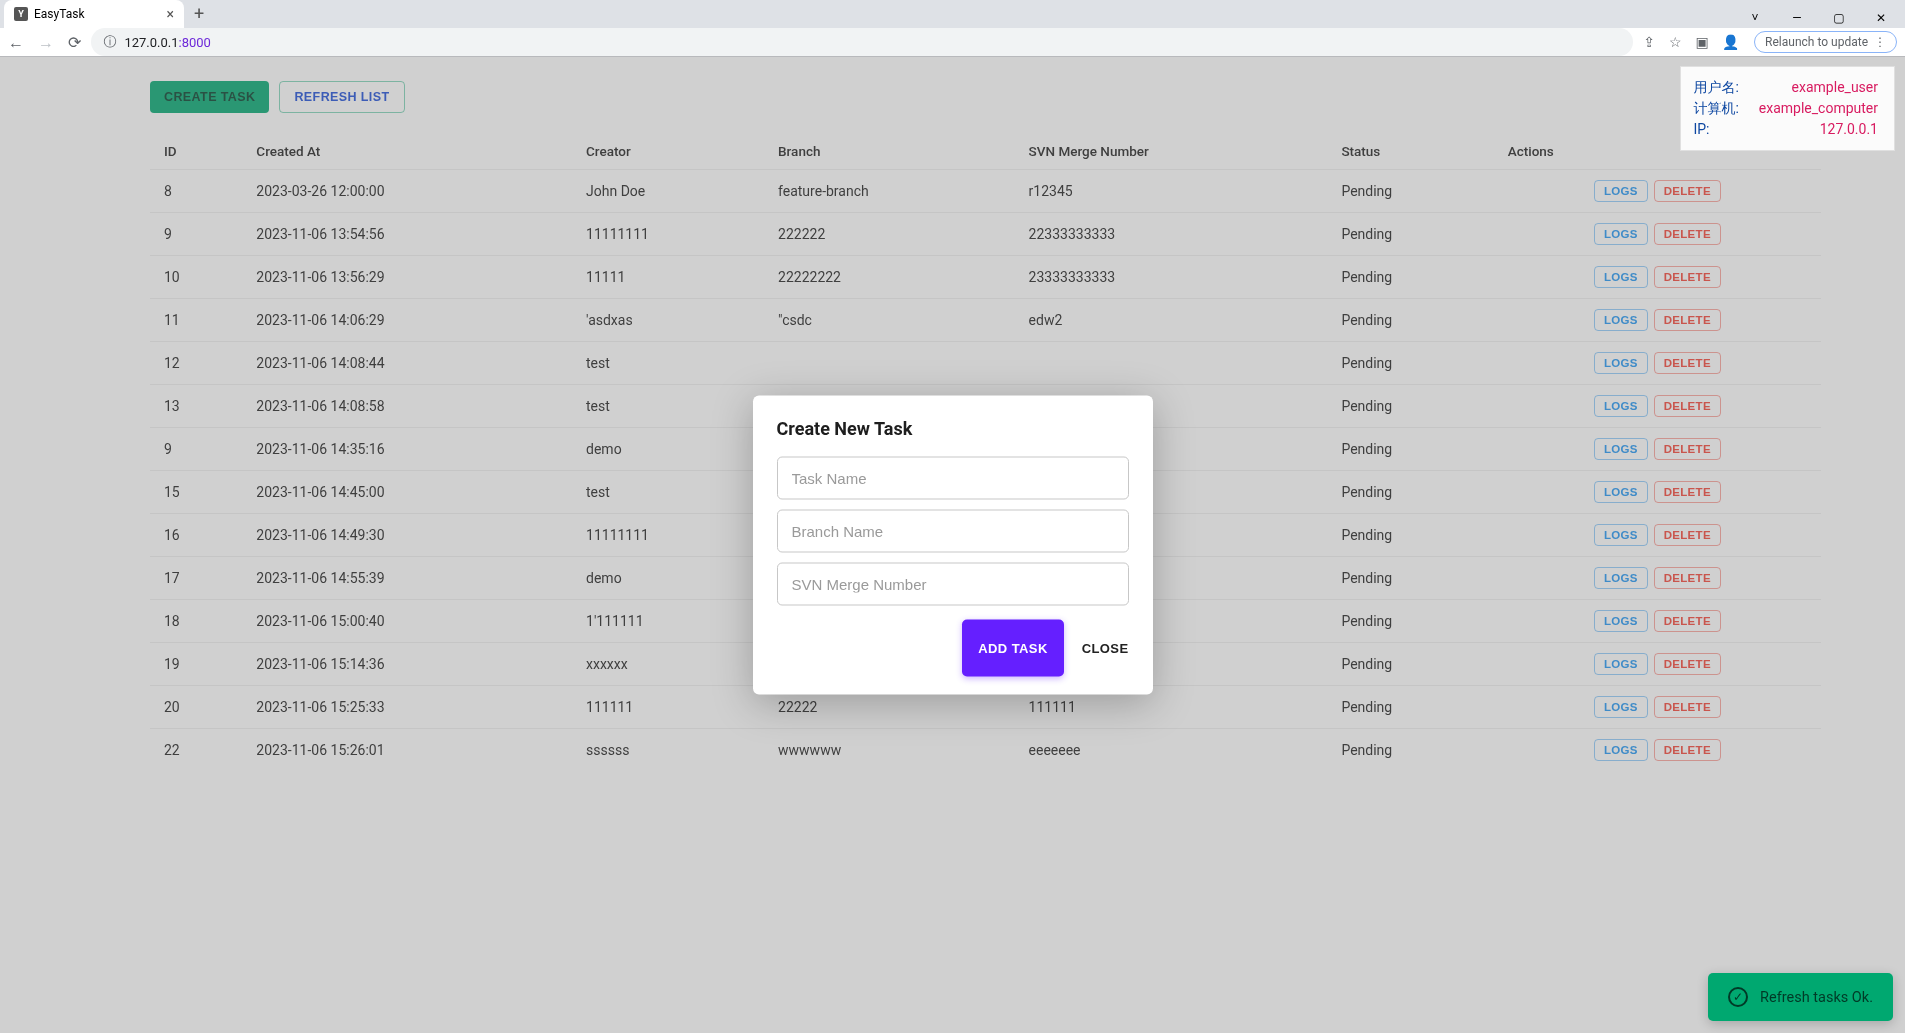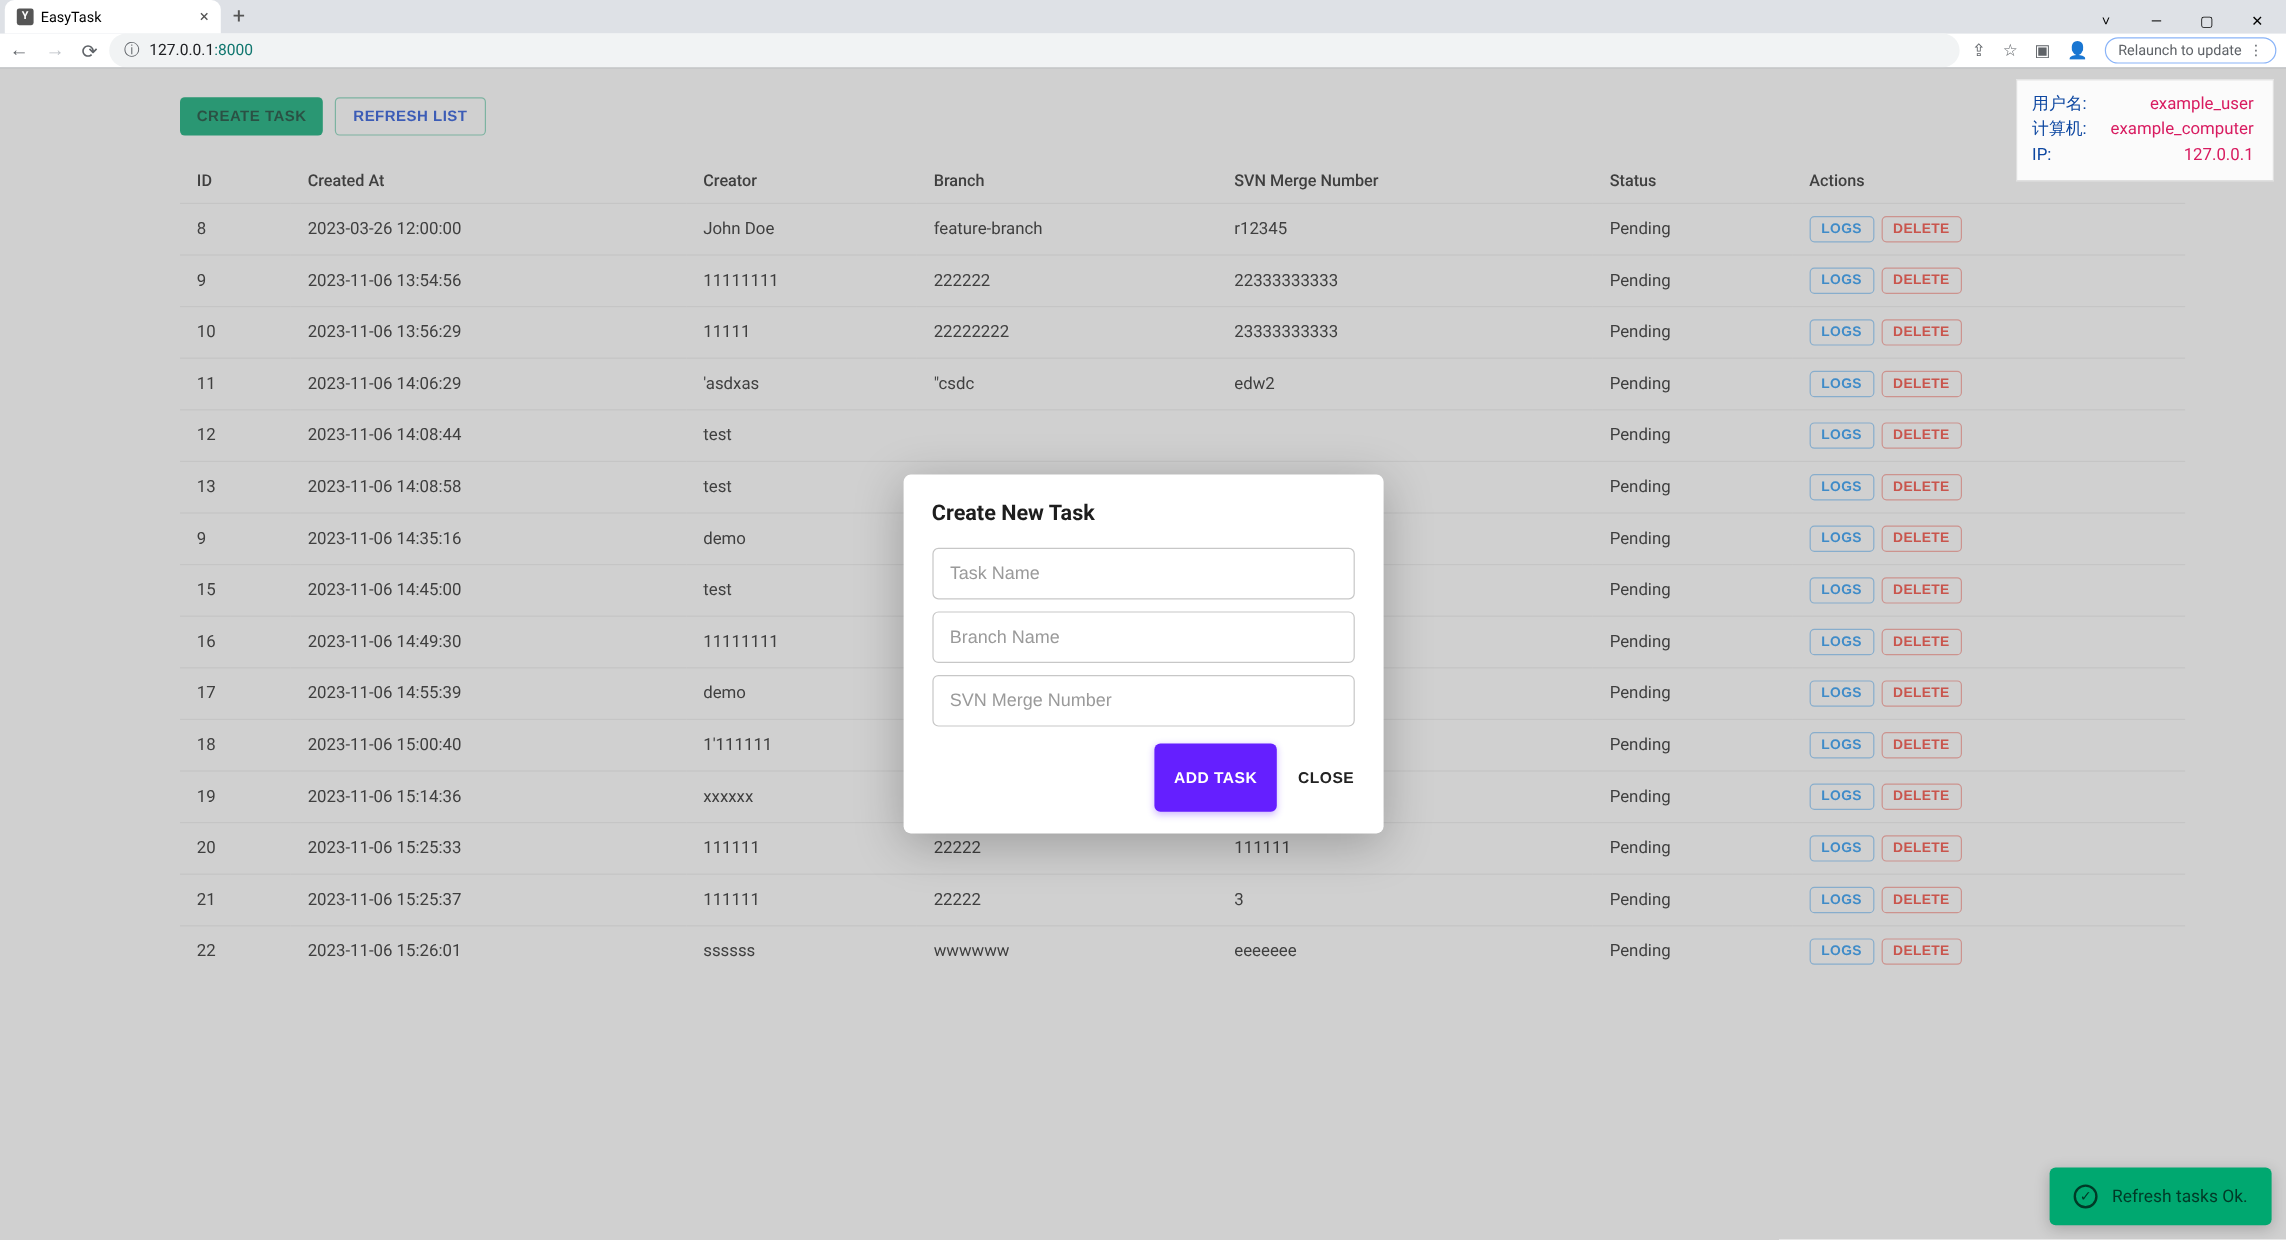--- a/index.html
+++ b/index.html
@@ -13,40 +13,40 @@
     .tab-close { margin-left: auto; font-size: 14px; color: #555; cursor:pointer;}
     .new-tab { margin-left: 10px; font-size: 18px; color: #555; padding-bottom:4px;}
     .win-ctrls { margin-left: auto; display: flex; gap: 18px; padding: 4px 12px 0 0; font-size: 12px; }
     .win-ctrls span { cursor: pointer; display:inline-flex; width:24px; height:20px; align-items:center; justify-content:center;}
     .addr-bar { background: #fff; height: 38px; display: flex; align-items: center; padding: 0 8px; gap: 10px; border-bottom: 1px solid #dadce0; }
     .nav-icons { display: flex; gap: 14px; align-items: center; color: #5f6368; }
     .nav-icons span { cursor: pointer; font-size: 16px; display:inline-flex;}
     .nav-icons .disabled { color: #bdc1c6; }
     .addr-input-wrap { flex: 1; background: #f1f3f4; border-radius: 20px; height: 28px; display: flex; align-items: center; padding: 0 12px; gap: 8px; font-size: 13px; color: #5f6368; }
     .addr-host { color: #202124; }
-    .addr-path { color: #0f766e; }
+    .addr-path { color: #6d28d9; }
     .addr-right-icons { display: flex; gap: 14px; align-items: center; color: #5f6368; }
     .addr-right-icons span { cursor: pointer; }
     .relaunch { border: 1px solid #8ab4f8; border-radius: 16px; padding: 3px 10px; font-size: 12px; display:flex; align-items:center; gap:6px;}
 
     
     .page-wrap { position: relative; height: calc(100vh - 56px); overflow: hidden;}
 
     .page { padding: 25px 84px 0 150px;}
     .toolbar { display: flex; gap: 10px; margin-bottom: 20px; }
     .btn { font-weight: 600; font-size: 12.5px; border-radius: 4px; padding: 8px 14px; cursor: pointer; letter-spacing: 0.4px; }
     .btn-create { background: #00a870; color: #003d29; border: none; }
     .btn-refresh { background: transparent; border: 1.5px solid rgba(0,168,112,0.5); color: #1d4ed8; }
 
     .table { width: 100%; border-collapse: collapse; }
     .table th { text-align: left; font-weight: 500; font-size: 13.5px; color: #212121; padding: 10px 14px; }
     .table td { font-size: 14px; color: #212121; padding: 10px 14px; border-top: 1px solid #eee; }
     .btn-logs { border: 1px solid rgba(33,150,243,0.5); color: #2196f3; background: transparent; border-radius: 4px; padding: 4px 9px; font-size: 11.5px; font-weight: 600; cursor:pointer; letter-spacing:0.3px;}
     .btn-delete { border: 1px solid rgba(244,67,54,0.5); color: #f44336; background: transparent; border-radius: 4px; padding: 4px 9px; font-size: 11.5px; font-weight: 600; cursor:pointer; letter-spacing:0.3px;}
-    .actions-cell { display:flex; gap: 6px; }
+    .actions-cell { display:flex; gap: 6px; justify-content: center; }
 
     
     .info-panel { position: absolute; top: 10px; right: 10px; background: rgba(255,255,255,0.9); border: 1px solid #e0e0e0; padding: 10px 16px 10px 12px; font-size: 14px; line-height:1.5; min-width:160px; }
     .info-panel .row { display:flex; justify-content:space-between; gap:20px;}
     .info-panel .label { color: #0d47a1; text-align: center; }
     .info-panel .value { color: #d81b60; text-align:right;}
 
     
     .dim { position: absolute; inset: 0; background: rgba(120,120,120,0.35); }
 
@@ -300,34 +300,20 @@
             <td>111111</td>
             <td>Pending</td>
             <td>
               <div class="actions-cell">
                 <button class="btn-logs">LOGS</button>
                 <button class="btn-delete">DELETE</button>
               </div>
             </td>
           </tr>
           <tr>
-            <td>21</td>
-            <td>2023-11-06 15:25:37</td>
-            <td>111111</td>
-            <td>22222</td>
-            <td>3</td>
-            <td>Pending</td>
-            <td>
-              <div class="actions-cell">
-                <button class="btn-logs">LOGS</button>
-                <button class="btn-delete">DELETE</button>
-              </div>
-            </td>
-          </tr>
-          <tr>
             <td>22</td>
             <td>2023-11-06 15:26:01</td>
             <td>ssssss</td>
             <td>wwwwww</td>
             <td>eeeeeee</td>
             <td>Pending</td>
             <td>
               <div class="actions-cell">
                 <button class="btn-logs">LOGS</button>
                 <button class="btn-delete">DELETE</button>

